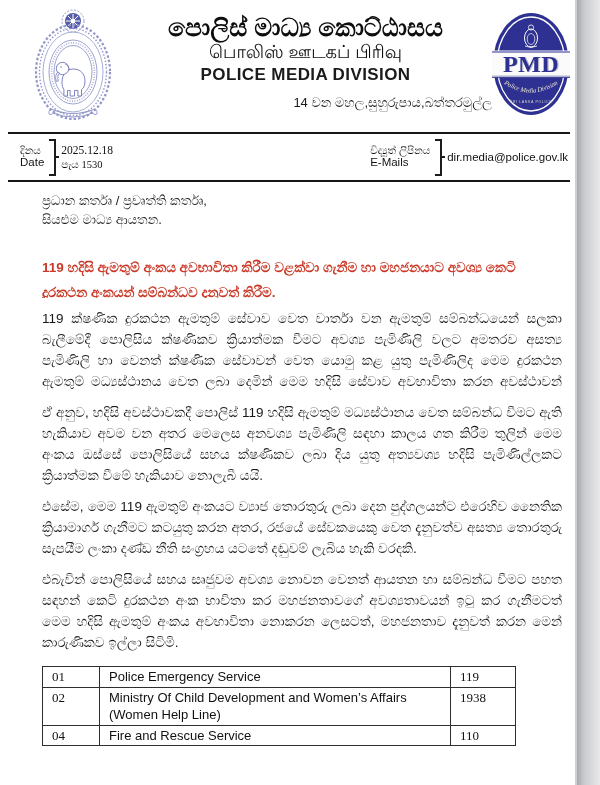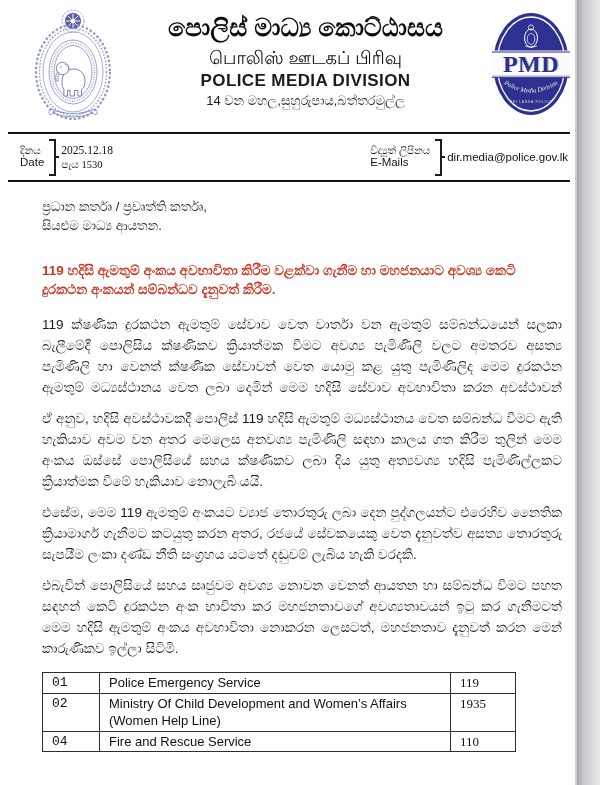--- a/index.html
+++ b/index.html
@@ -8,55 +8,55 @@
   
   .scan-edge{position:absolute;top:0;right:0;width:23px;height:100%;
              background:linear-gradient(to right,#a7a8ac 0,#c9cacd 30%,#e9e9eb 100%);}
   .scan-edge-line{position:absolute;top:0;right:23px;width:2px;height:100%;background:#cfcfd2;}
 
   
   .header{display:flex;align-items:flex-start;padding:6px 30px 0 27px;height:126px;box-sizing:border-box;}
   .crest{width:92px;height:118px;flex:0 0 auto;}
   .titles{flex:1;text-align:center;padding-top:8px;}
   .title-si{font-size:25px;font-weight:bold;color:#0d0d0d;line-height:1.1;}
-  .title-ta{font-size:18px;color:#0d0d0d;margin-top:7px;line-height:1.1;}
+  .title-ta{font-size:18px;color:#0d0d0d;margin-top:1px;line-height:1.1;}
   .title-en{font-size:17px;font-weight:bold;letter-spacing:.4px;margin-top:4px;line-height:1.1;}
-  .title-ad{font-size:13px;margin-top:3px;line-height:1.1;}
+  .title-ad{font-size:13px;margin-top:11px;line-height:1.1;text-align:right;}
   .pmd{width:78px;height:104px;flex:0 0 auto;margin-top:6px;}
   .pmd-acronym{font-family:"Liberation Serif","DejaVu Serif",serif;font-weight:bold;}
 
   
   .info-bar{margin:6px 30px 0 8px;border-top:2.4px solid #161616;border-bottom:2.4px solid #161616;
             height:40px;display:flex;align-items:center;justify-content:space-between;
             padding:3px 2px 3px 12px;}
   .ifield{display:flex;align-items:center;gap:5px;}
   .f-label{line-height:1.2;color:#131313;text-align:left;}
   .f-label .si{font-size:10.5px;}
   .f-label .en{font-size:11.5px;}
   .bracket{width:5px;height:33px;border-top:2.2px solid #1c1c1c;border-right:2.2px solid #1c1c1c;
            border-bottom:2.2px solid #1c1c1c;position:relative;flex:0 0 auto;}
   .bracket::after{content:"";position:absolute;right:-5px;top:50%;margin-top:-1px;width:4px;height:2px;background:#1c1c1c;}
   .f-val{font-size:11.5px;color:#111;line-height:1.25;}
   .f-val.serif{font-family:"Liberation Serif","DejaVu Serif",serif;}
   .f-val .v2{font-size:10.5px;}
 
   
   .content{margin:0 38px 0 42px;}
-  .recipient{margin-top:15px;height:57px;overflow:hidden;font-size:13px;line-height:19px;color:#1d1d1d;}
+  .recipient{margin-top:9px;height:57px;overflow:hidden;font-size:13px;line-height:19px;color:#1d1d1d;}
   .subject{margin-top:7px;height:43px;overflow:hidden;font-size:13.5px;font-weight:bold;
-           color:#cb3a28;line-height:19px;}
+           color:#cb3a28;line-height:25px;}
   .para{margin-top:10px;font-size:13.5px;line-height:21px;text-align:justify;color:#191919;overflow:hidden;}
   .p1,.p2,.p4{height:84px;}
   .p3{height:63px;}
 
   
   table.shortcodes{margin-top:13px;border-collapse:collapse;width:474px;}
   table.shortcodes td{border:1.4px solid #2e2e2e;padding:1px 9px;vertical-align:top;
                       font-size:13px;line-height:17.5px;color:#111;}
-  td.no-cell{width:38px;font-family:Liberation Mono, monospace;padding-left:9px;margin-top:16px;}
+  td.no-cell{width:38px;font-family:Liberation Serif, serif;padding-left:9px;margin-top:16px;}
   td.num-cell{width:46px;font-family:"Liberation Serif","DejaVu Serif",serif;color:#b73b33;}
   .svc2{display:block;}
 </style>
 </head>
 <body>
 
 <div class="page">
 
   <div class="header">
 
@@ -174,21 +174,21 @@
             <span class="svc2"></span>
           </td>
           <td class="num-cell">119</td>
         </tr>
         <tr>
           <td class="no-cell">02</td>
           <td class="svc-cell">
             <span>Ministry Of Child Development and Women’s Affairs</span>
             <span class="svc2">(Women Help Line)</span>
           </td>
-          <td class="num-cell">1935</td>
+          <td class="num-cell">1938</td>
         </tr>
         <tr>
           <td class="no-cell">04</td>
           <td class="svc-cell">
             <span>Fire and Rescue Service</span>
             <span class="svc2"></span>
           </td>
           <td class="num-cell">110</td>
         </tr>
       </tbody>

